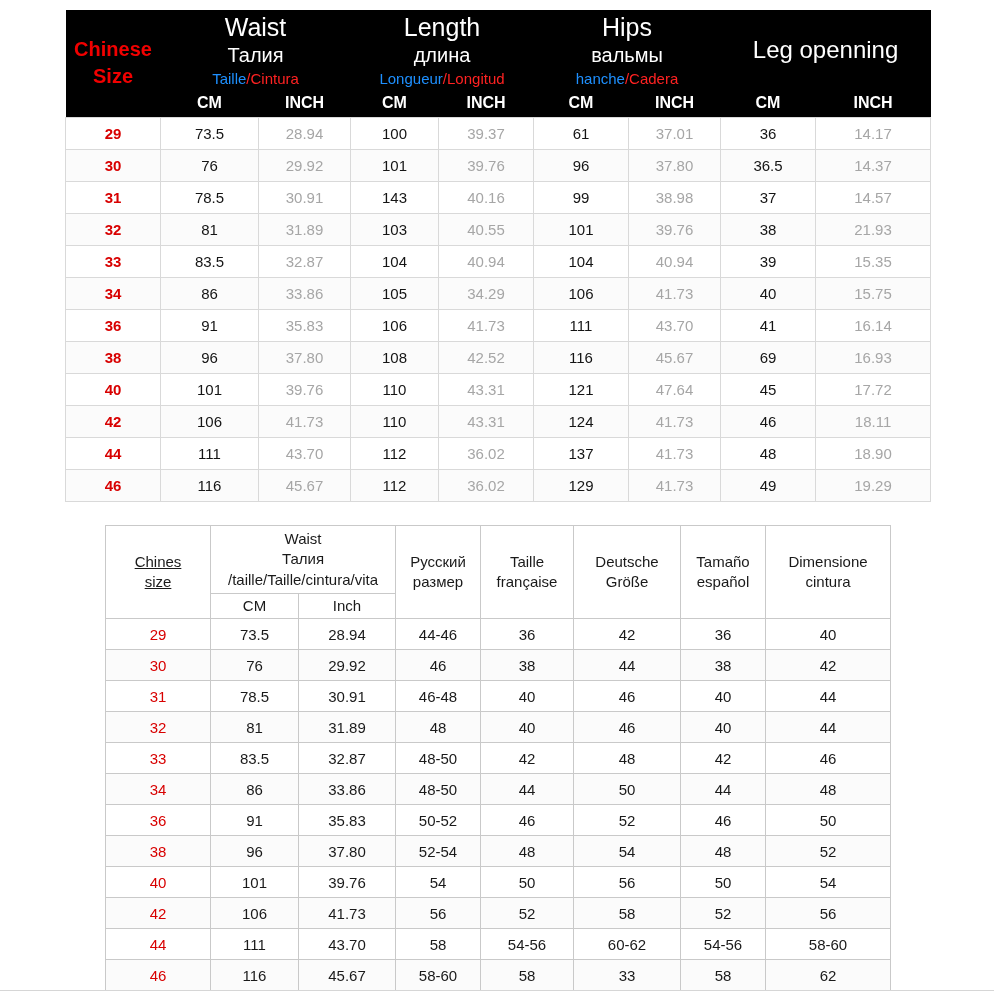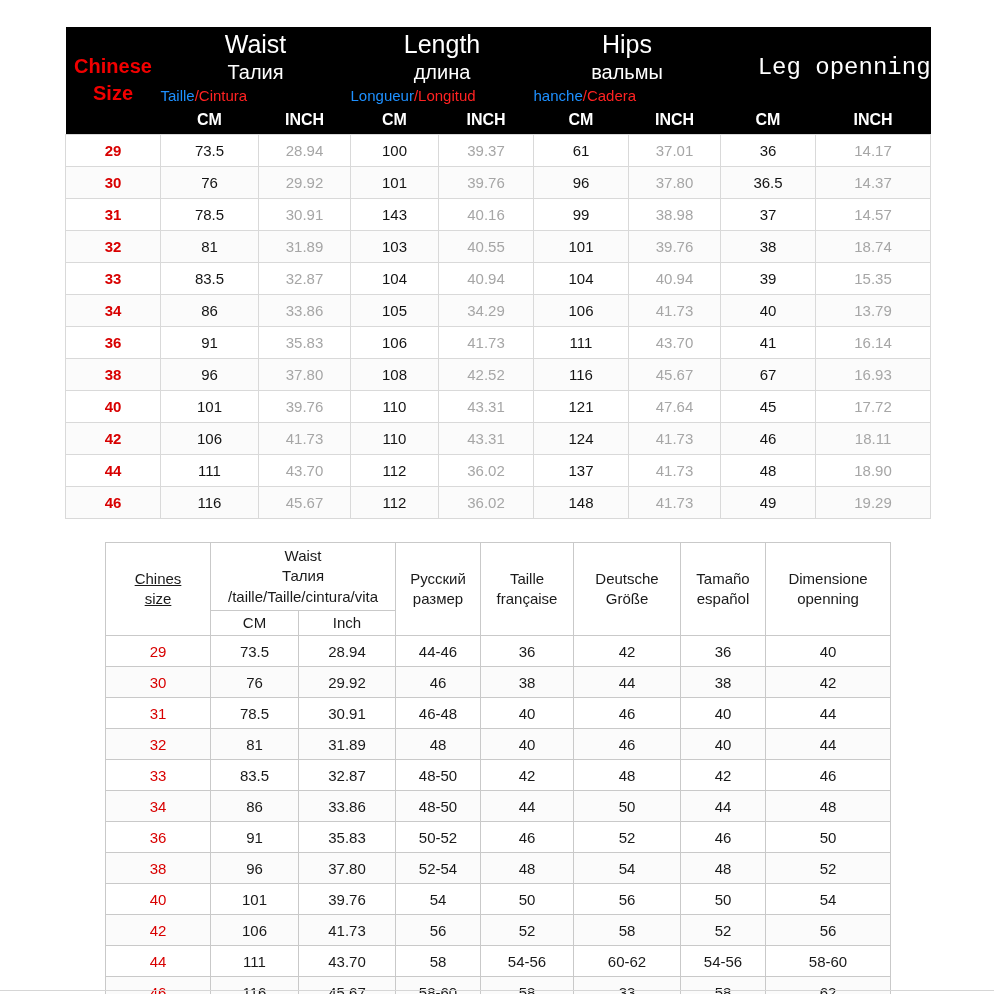--- a/index.html
+++ b/index.html
@@ -2,36 +2,36 @@
 <html><head>
 <meta charset="utf-8">
 <style>
   * { margin:0; padding:0; box-sizing:border-box; }
   html,body { background:#fff; }
   body {
     width:994px; height:994px; position:relative; overflow:hidden;
     font-family:"Liberation Sans","DejaVu Sans",sans-serif;
     color:#1a1a1a;
   }
-  .page { position:absolute; inset:0; background:#fff;margin-top:17px; }
+  .page { position:absolute; inset:0; background:#fff; }
 
   table { border-collapse:collapse; table-layout:fixed; }
 
   
   .t1 { position:absolute; left:65px; top:10px; width:865px; }
   .t1 thead th { background:#000; border:none; vertical-align:middle; }
   .t1 .h-a th { height:60px; }
   .corner1 {
     color:#f10000; font-weight:bold; font-size:20px; line-height:1.35;
     white-space:pre-line; text-align:center;
   }
   .g-title { font-size:25px; color:#fff; font-weight:normal; line-height:1.1; text-align:center; }
   .g-sub   { font-size:20px; color:#fff; font-weight:normal; line-height:1.1; margin-top:3px; text-align:center; }
-  .leg-th  { font-size:24px; color:#fff; font-weight:normal; text-align:right;font-family:Liberation Mono, monospace; }
-  .t1 .h-b th { height:20px; font-weight:normal; font-size:15px; vertical-align:top; text-align:left; }
+  .leg-th  { font-size:24px; color:#fff; font-weight:normal; text-align:center; }
+  .t1 .h-b th { height:20px; font-weight:normal; font-size:15px; vertical-align:top; text-align:center; }
   .lang-blue { color:#1e90ff; }
   .lang-red  { color:#ff2222; }
   .t1 .h-c th { height:27px; font-size:16px; font-weight:bold; color:#fff; text-align:center; }
   .t1 tbody td {
     height:32px; text-align:center; vertical-align:middle;
     border:1px solid #d9d9d9; font-size:15px; background:#fff;
   }
   .t1 tbody tr:nth-child(even) td { background:#fbfbfb; }
   .t1 tbody td.size { color:#d80000; font-weight:bold; }
   .t1 tbody td.cm   { color:#141414; }
@@ -142,21 +142,21 @@
 
         <tr>
           <td class="size">32</td>
           <td class="cm">81</td>
           <td class="inch">31.89</td>
           <td class="cm">103</td>
           <td class="inch">40.55</td>
           <td class="cm">101</td>
           <td class="inch">39.76</td>
           <td class="cm">38</td>
-          <td class="inch">18.74</td>
+          <td class="inch">21.93</td>
         </tr>
 
         <tr>
           <td class="size">33</td>
           <td class="cm">83.5</td>
           <td class="inch">32.87</td>
           <td class="cm">104</td>
           <td class="inch">40.94</td>
           <td class="cm">104</td>
           <td class="inch">40.94</td>
@@ -166,21 +166,21 @@
 
         <tr>
           <td class="size">34</td>
           <td class="cm">86</td>
           <td class="inch">33.86</td>
           <td class="cm">105</td>
           <td class="inch">34.29</td>
           <td class="cm">106</td>
           <td class="inch">41.73</td>
           <td class="cm">40</td>
-          <td class="inch">13.79</td>
+          <td class="inch">15.75</td>
         </tr>
 
         <tr>
           <td class="size">36</td>
           <td class="cm">91</td>
           <td class="inch">35.83</td>
           <td class="cm">106</td>
           <td class="inch">41.73</td>
           <td class="cm">111</td>
           <td class="inch">43.70</td>
@@ -189,21 +189,21 @@
         </tr>
 
         <tr>
           <td class="size">38</td>
           <td class="cm">96</td>
           <td class="inch">37.80</td>
           <td class="cm">108</td>
           <td class="inch">42.52</td>
           <td class="cm">116</td>
           <td class="inch">45.67</td>
-          <td class="cm">67</td>
+          <td class="cm">69</td>
           <td class="inch">16.93</td>
         </tr>
 
         <tr>
           <td class="size">40</td>
           <td class="cm">101</td>
           <td class="inch">39.76</td>
           <td class="cm">110</td>
           <td class="inch">43.31</td>
           <td class="cm">121</td>
@@ -235,21 +235,21 @@
           <td class="cm">48</td>
           <td class="inch">18.90</td>
         </tr>
 
         <tr>
           <td class="size">46</td>
           <td class="cm">116</td>
           <td class="inch">45.67</td>
           <td class="cm">112</td>
           <td class="inch">36.02</td>
-          <td class="cm">148</td>
+          <td class="cm">129</td>
           <td class="inch">41.73</td>
           <td class="cm">49</td>
           <td class="inch">19.29</td>
         </tr>
 
     </tbody>
   </table>
 
   <table class="t2">
     <colgroup>
@@ -271,21 +271,21 @@
 /taille/Taille/cintura/vita</th>
         <th rowspan="2" class="pre">Русский
 размер</th>
         <th rowspan="2" class="pre">Taille
 française</th>
         <th rowspan="2" class="pre">Deutsche
 Größe</th>
         <th rowspan="2" class="pre">Tamaño
 español</th>
         <th rowspan="2" class="pre">Dimensione
-openning</th>
+cintura</th>
       </tr>
       <tr class="h2-b">
         <th>CM</th>
         <th>Inch</th>
       </tr>
     </thead>
     <tbody>
 
         <tr>
           <td class="size">29</td>

